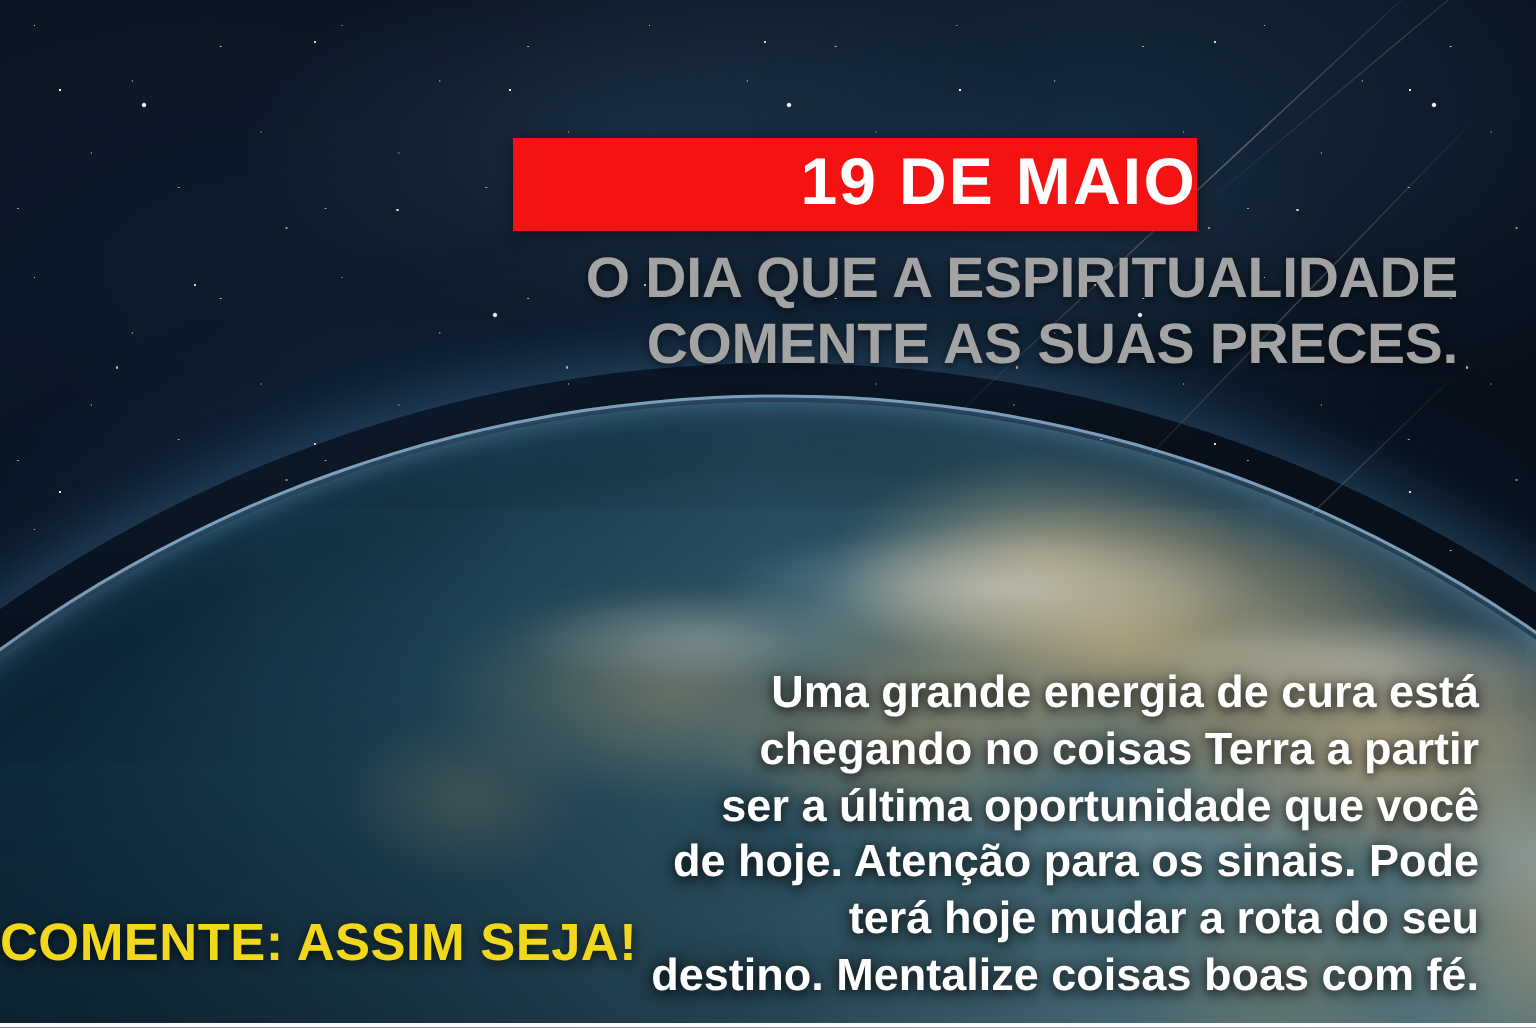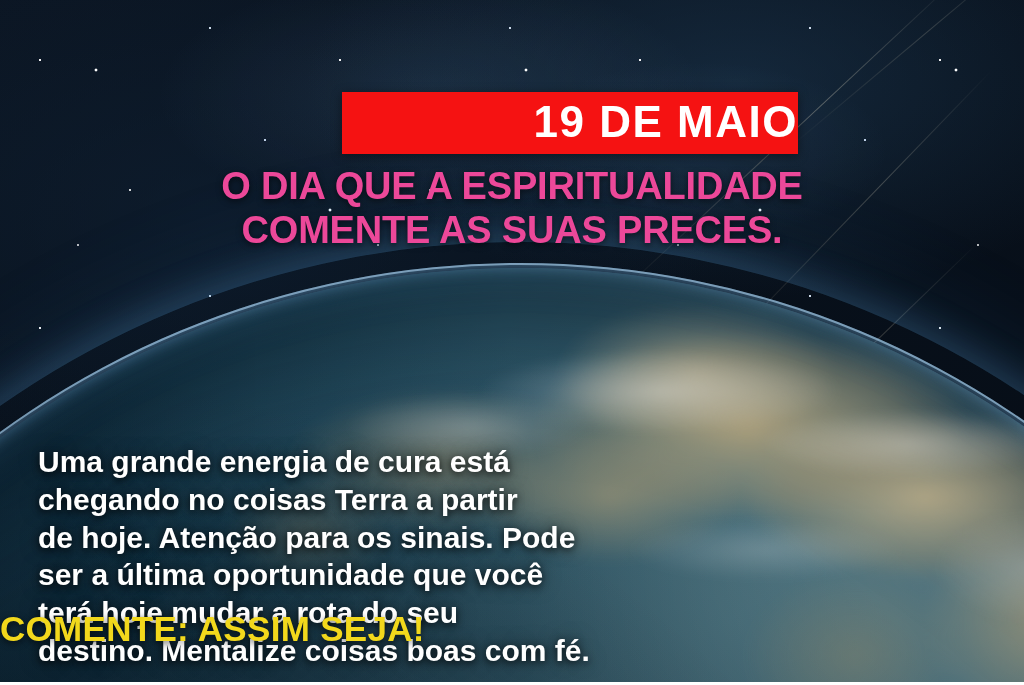--- a/index.html
+++ b/index.html
@@ -203,38 +203,38 @@
     line-height: 1;
     white-space: nowrap;
     transform: translateY(-1px);
   }
 
   .headline {
     position: absolute;
     left: 0;
     right: 0;
     top: 164px;
-    text-align: center;
-    color: #ec4899;
+    text-align: right;
+    color: #a3a3a3;
     font-size: 38px;
     font-weight: 700;
     line-height: 1.16;
     letter-spacing: -0.2px;
     padding: 0 52px;
     box-sizing: border-box;
     text-shadow: 0 2px 6px rgba(0,0,0,0.55);
   }
   .headline-line { display: block; white-space: nowrap; }
 
   .body-copy {
     position: absolute;
     left: 0;
     right: 0;
     top: 443px;
-    text-align: left;
+    text-align: right;
     color: #ffffff;
     font-size: 30px;
     font-weight: 700;
     line-height: 1.26;
     padding: 0 38px;
     box-sizing: border-box;
     text-shadow: 0 2px 7px rgba(0,0,0,0.75), 0 0 18px rgba(0,0,0,0.5);
   }
   .body-line { display: block; white-space: nowrap; }
 
@@ -291,22 +291,22 @@
   </div>
 
   <div class="headline">
     <span class="headline-line">O DIA QUE A ESPIRITUALIDADE</span>
     <span class="headline-line">COMENTE AS SUAS PRECES.</span>
   </div>
 
   <div class="body-copy">
     <span class="body-line">Uma grande energia de cura está</span>
     <span class="body-line">chegando no coisas Terra a partir</span>
+    <span class="body-line">ser a última oportunidade que você</span>
     <span class="body-line">de hoje. Atenção para os sinais. Pode</span>
-    <span class="body-line">ser a última oportunidade que você</span>
     <span class="body-line">terá hoje mudar a rota do seu</span>
     <span class="body-line">destino. Mentalize coisas boas com fé.</span>
   </div>
 
   <div class="cta">COMENTE: ASSIM SEJA!</div>
 
   <div class="bottom-strip"></div>
 
 </div>
 

